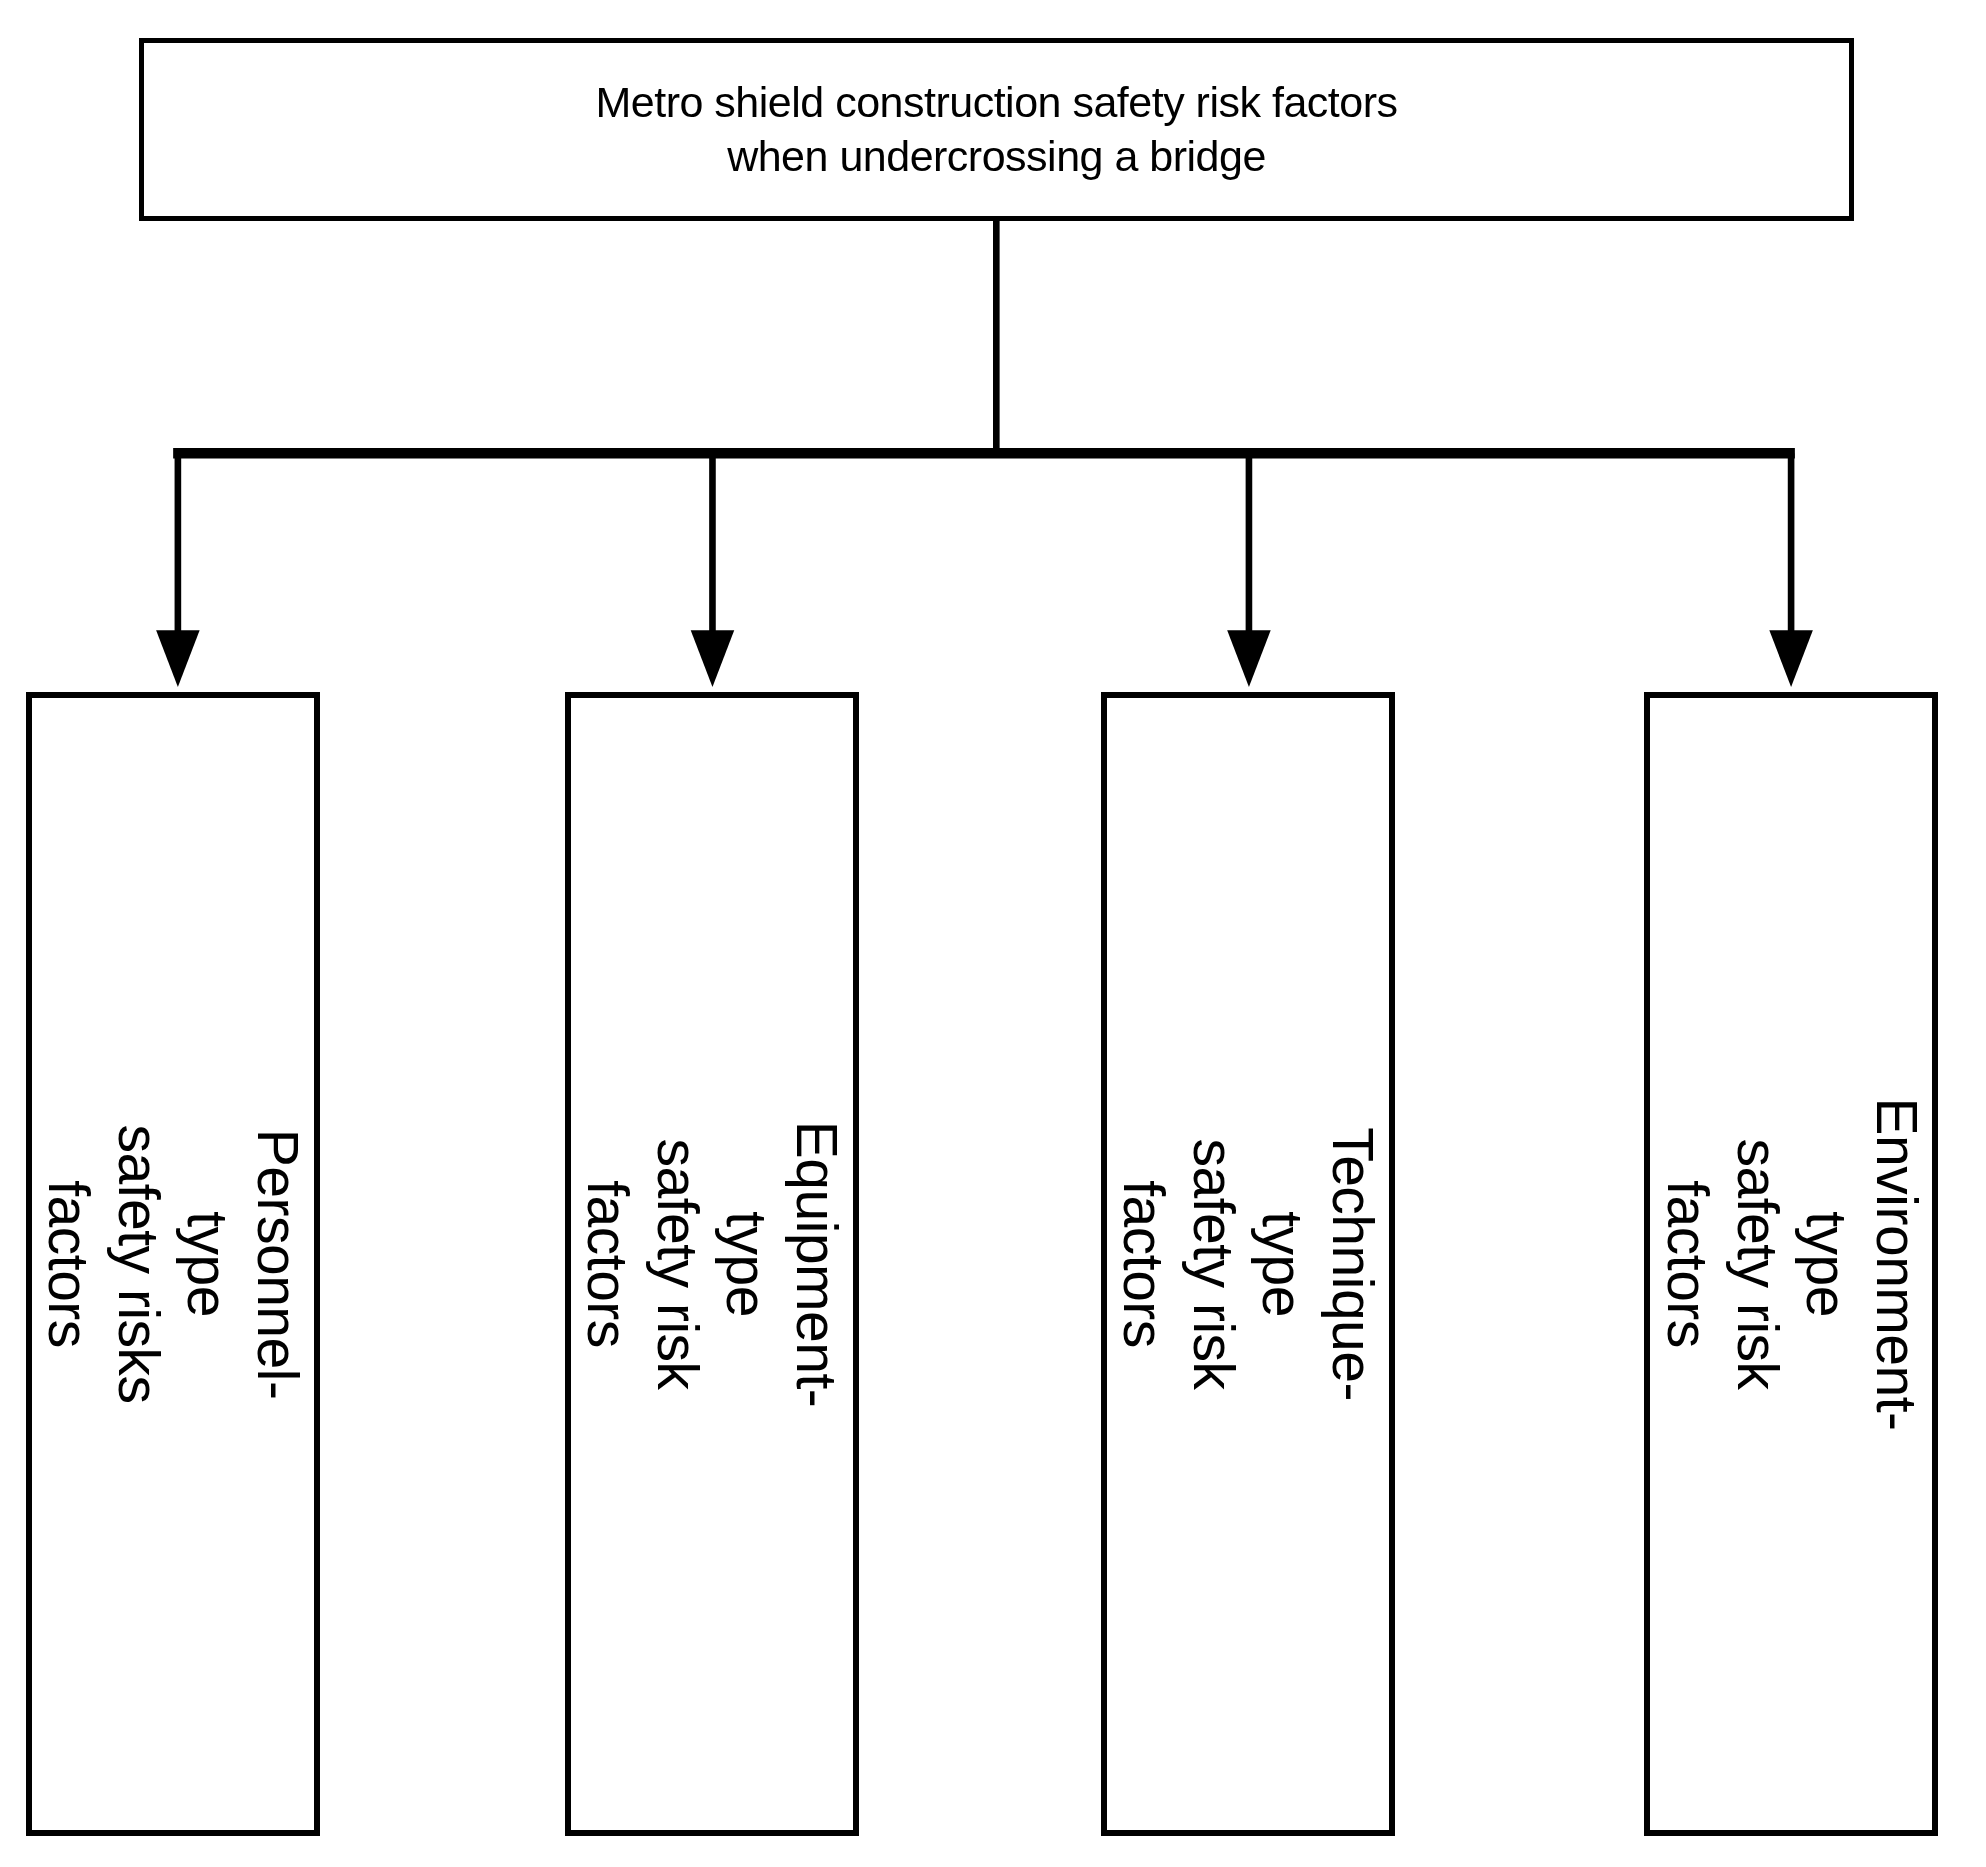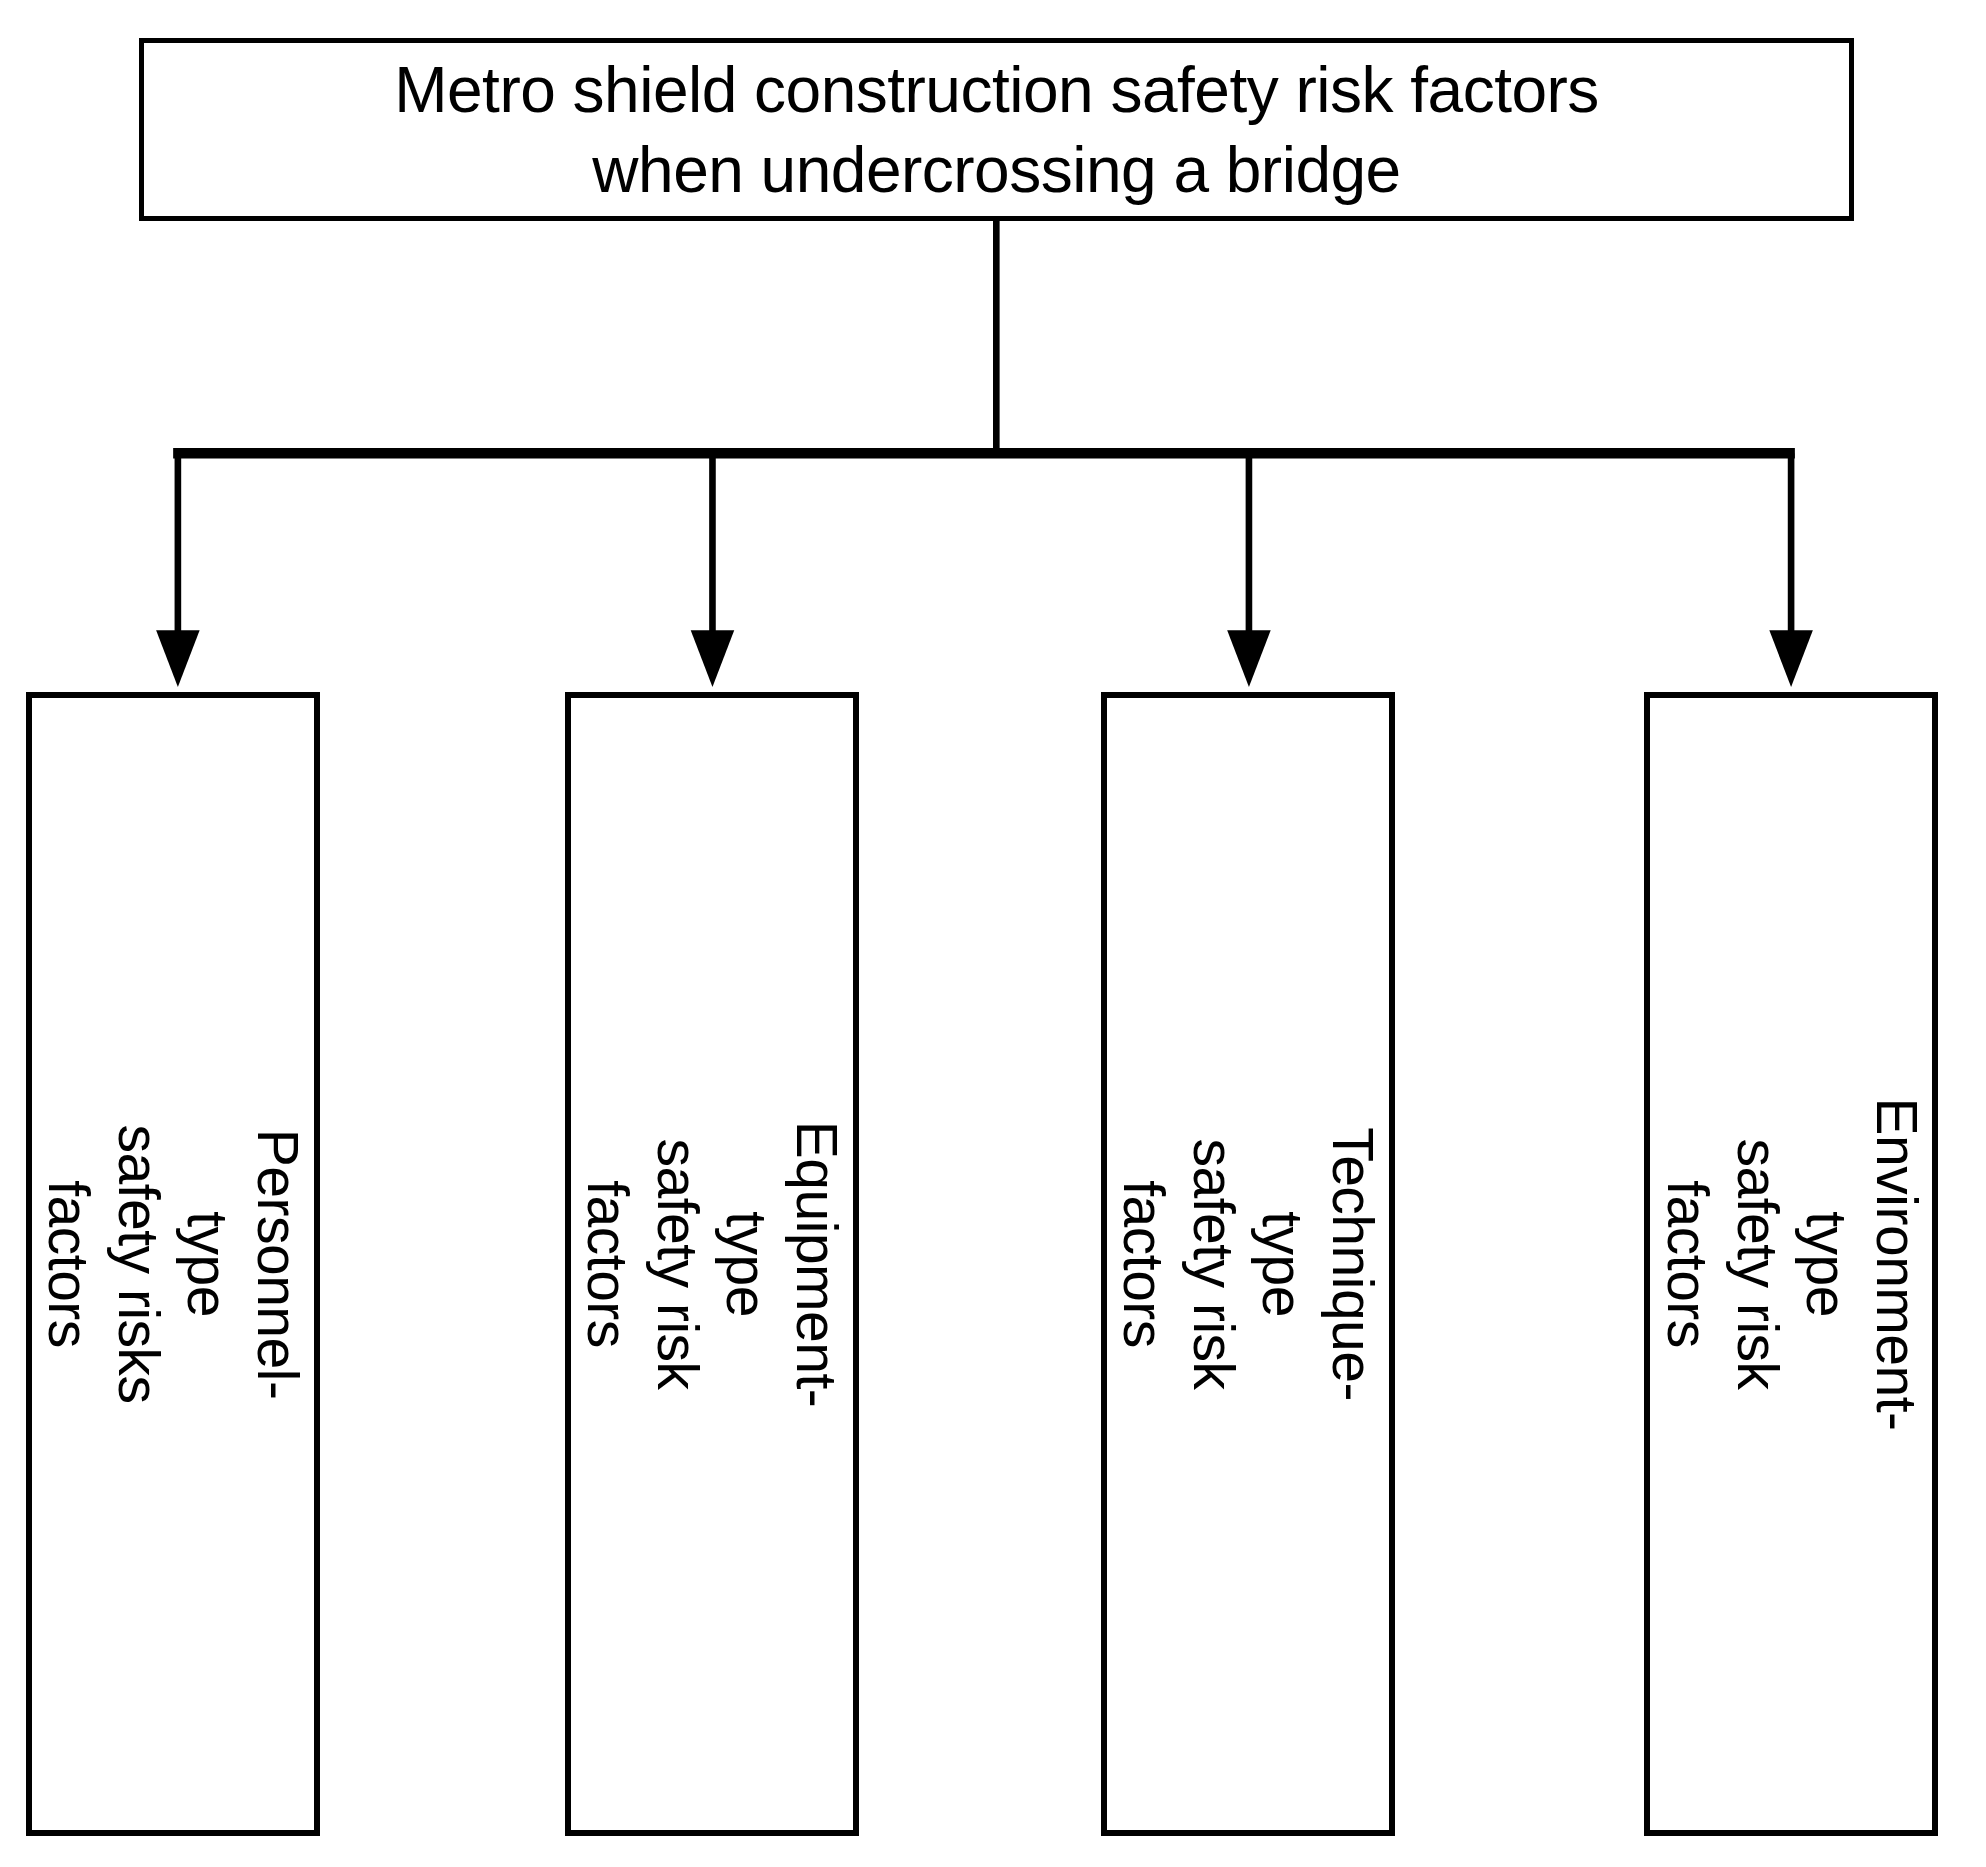--- a/index.html
+++ b/index.html
@@ -27,21 +27,21 @@
     width: 1715px;
     height: 183px;
     box-sizing: border-box;
     border: 5.7px solid #000000;
     background: #ffffff;
     display: flex;
     align-items: center;
     justify-content: center;
   }
   .title-text {
-    font-size: 64px;
+    font-size: 43px;
     line-height: 1.25;
     color: #000000;
     text-align: center;
     letter-spacing: -0.5px;
     padding: 0 23px;
     white-space: pre-line;
   }
 
   
   .connector-layer {

